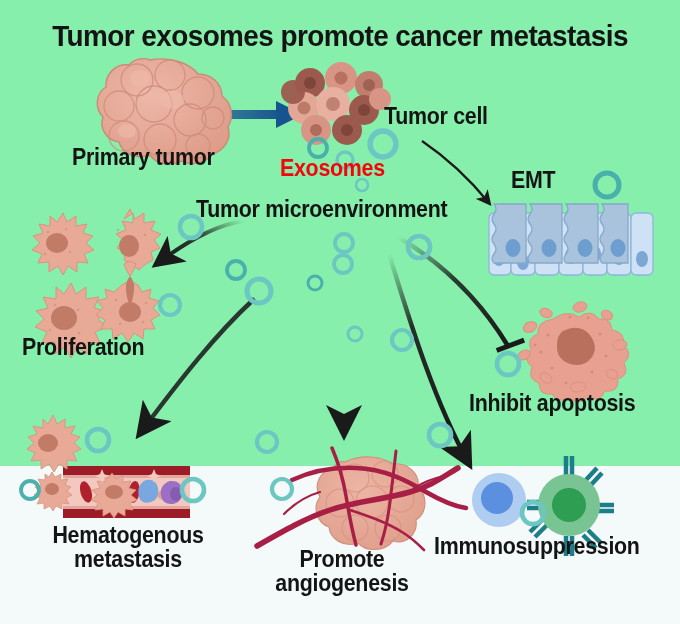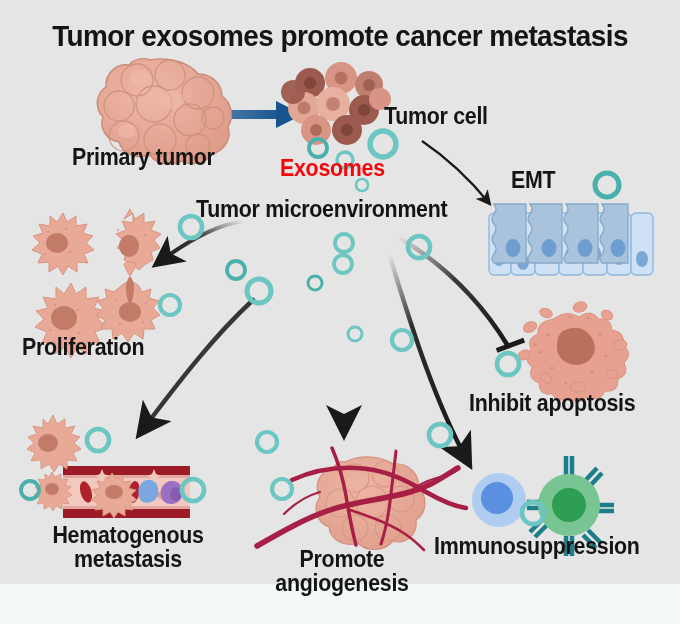--- a/index.html
+++ b/index.html
@@ -1,21 +1,21 @@
 <!DOCTYPE html>
 <html><head>
 <meta charset="utf-8">
 <style>
   html,body{margin:0;padding:0;}
   body{
     width:680px;height:624px;overflow:hidden;
     background:#f4f9fa;
     font-family:"Liberation Sans", sans-serif;
   }
-  #stage{position:relative;width:680px;height:584px;background:#e5e5e5;}
+  #stage{position:relative;width:680px;height:466px;background:#86efac;}
   #art{position:absolute;inset:0;width:680px;height:624px;}
   .lbl{
     position:absolute;
     font-family:"Liberation Sans", sans-serif;
     font-weight:bold;
     color:#141414;
     white-space:pre;
     line-height:1.04;
     letter-spacing:-0.3px;
     transform:scaleX(0.93);

